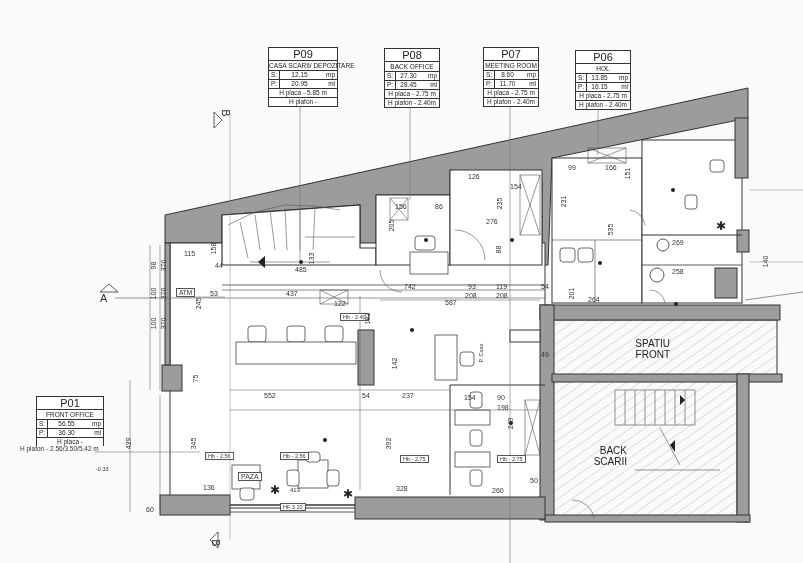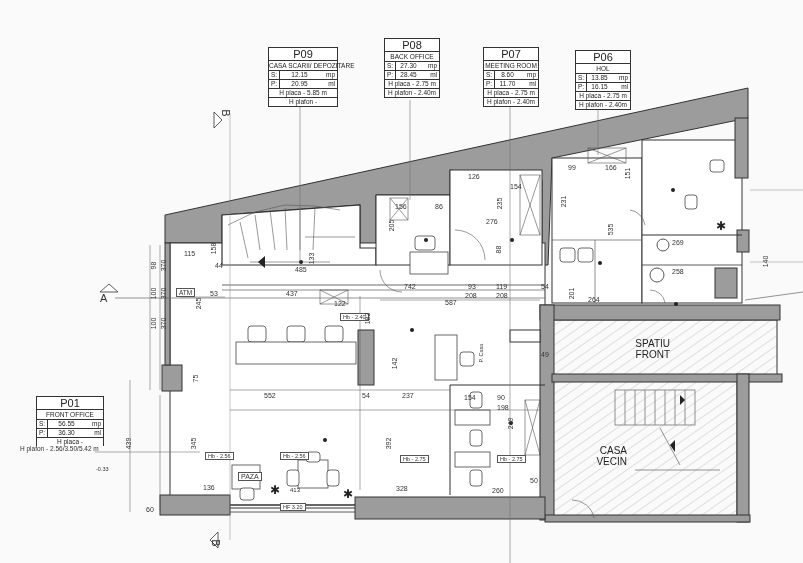--- a/index.html
+++ b/index.html
@@ -219,21 +219,21 @@
     </div>
   <div class="row">
       <span class="k">P:</span>
       <span class="v">20.95</span>
       <span class="u">ml</span>
     </div>
   <div class="hrow">H placa - 5.85 m</div>
   <div class="hrow">H plafon -</div>
 </div>
 
-<div class="lbl-box" style="left:384px;top:38px;width:54px;">
+<div class="lbl-box" style="left:384px;top:48px;width:54px;">
   <div class="code">P08</div>
   <div class="name">BACK OFFICE</div>
   <div class="row">
       <span class="k">S:</span>
       <span class="v">27.30</span>
       <span class="u">mp</span>
     </div>
   <div class="row">
       <span class="k">P:</span>
       <span class="v">28.45</span>
@@ -292,22 +292,22 @@
     </div>
   <div class="hrow">H placa -</div>
 </div>
 <div class="dim" style="left:20px;top:445px;font-size:6.5px;">H plafon - 2.56/3.50/5.42 m</div>
 
 <div class="room-text" style="left:620px;top:338px;width:50px;">
   <div>SPATIU</div>
   <div>FRONT</div>
 </div>
 <div class="room-text" style="left:582px;top:445px;width:45px;">
-  <div>CASA</div>
-  <div>VECIN</div>
+  <div>BACK</div>
+  <div>SCARII</div>
 </div>
 <div class="small" style="left:176px;top:288px;">ATM</div>
 <div class="small" style="left:238px;top:472px;font-size:7px;">PAZA</div>
 
 <div class="small" style="left:280px;top:503px;font-size:5.5px;">HF 3.20</div>
 <div class="small" style="left:340px;top:313px;font-size:5.5px;">Hb - 2.40</div>
 <div class="small" style="left:205px;top:452px;font-size:5.5px;">Hb - 2.56</div>
 <div class="small" style="left:280px;top:452px;font-size:5.5px;">Hb - 2.56</div>
 <div class="small" style="left:400px;top:455px;font-size:5.5px;">Hb - 2.75</div>
 <div class="small" style="left:497px;top:455px;font-size:5.5px;">Hb - 2.75</div>

